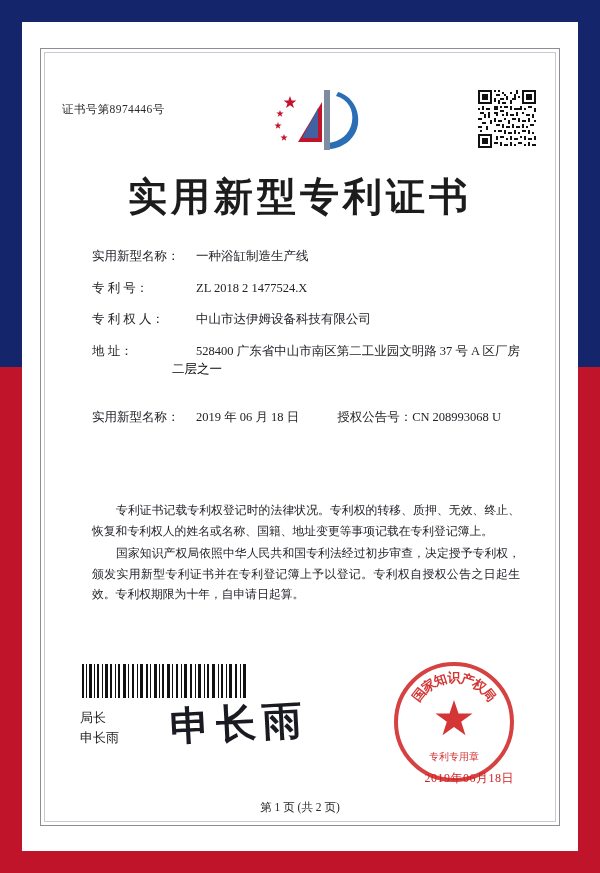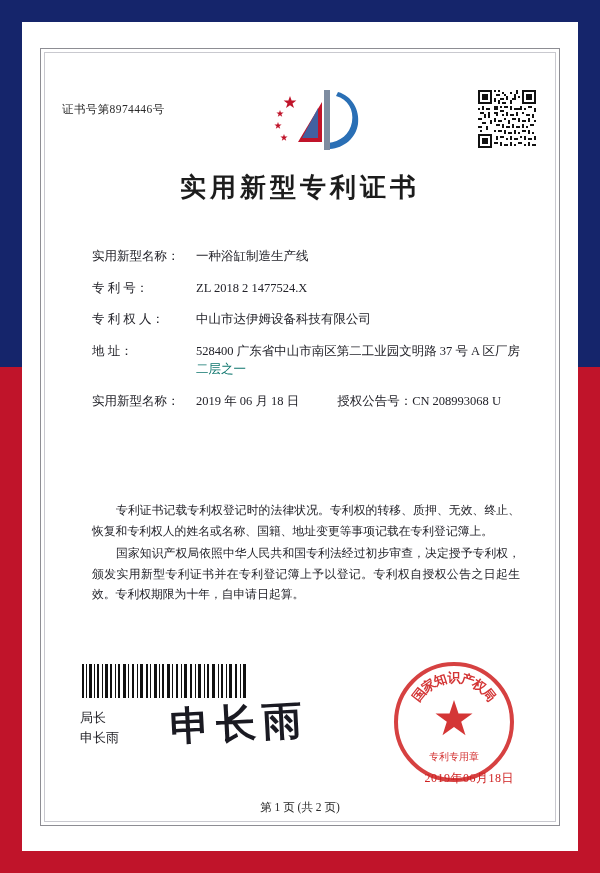--- a/index.html
+++ b/index.html
@@ -82,21 +82,21 @@
     position: absolute;
     right: 24px; top: 42px;
     width: 58px; height: 58px;
   }
 
   .title {
     position: absolute;
     left: 0; top: 122px;
     width: 520px;
     text-align: center;
-    font-size: 26px;
+    font-size: 39px;
     font-weight: bold;
     letter-spacing: 4px;
     color: #1c1c1c;
     font-family: "Liberation Serif", serif;
   }
 
   
   .fields {
     position: absolute;
     left: 52px; top: 200px;
@@ -116,27 +116,28 @@
   }
   .field .val {
     display: inline-block;
     color: #23232a;
   }
   .lbl-w4 { width: 104px; }
   .field .val2 {
     display: inline-block;
   }
   .subline {
-    margin-left: 104px;
+    margin-left: 80px;
     font-size: 12.5px;
     line-height: 19px;
-    color: #0f766e;
+    color: #000000;
   }
   .announce-row .right-part {
     margin-left: 38px;
+    margin-top: 16px;
   }
 
   
   .paras {
     position: absolute;
     left: 52px; top: 452px;
     width: 428px;
     font-size: 11.8px;
     line-height: 20.5px;
     color: #23232a;

